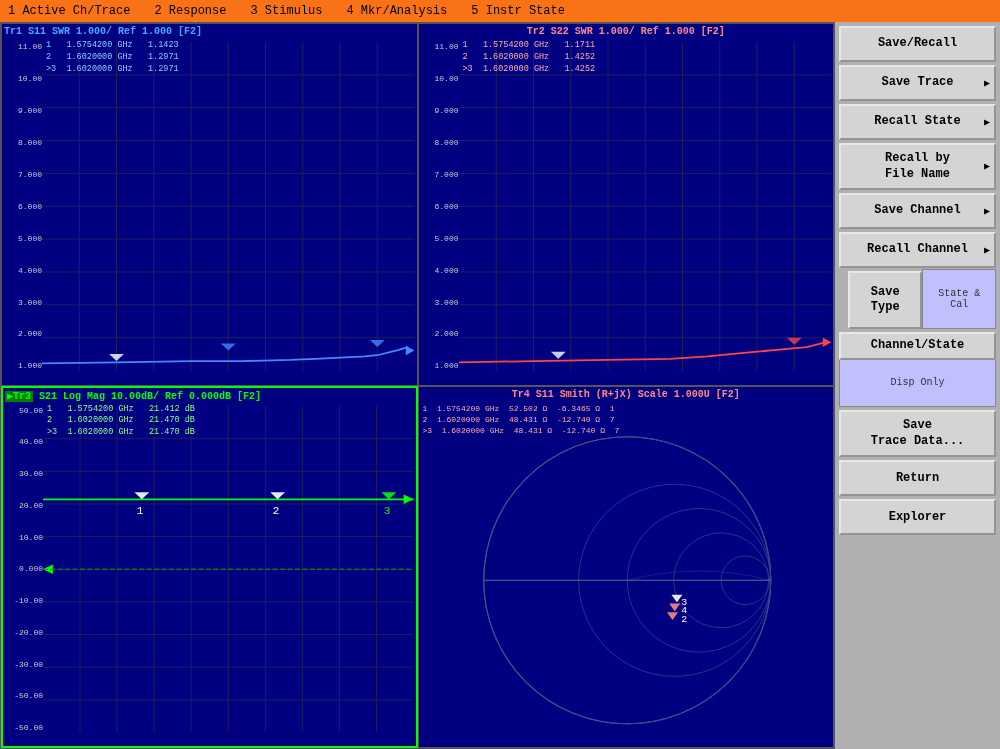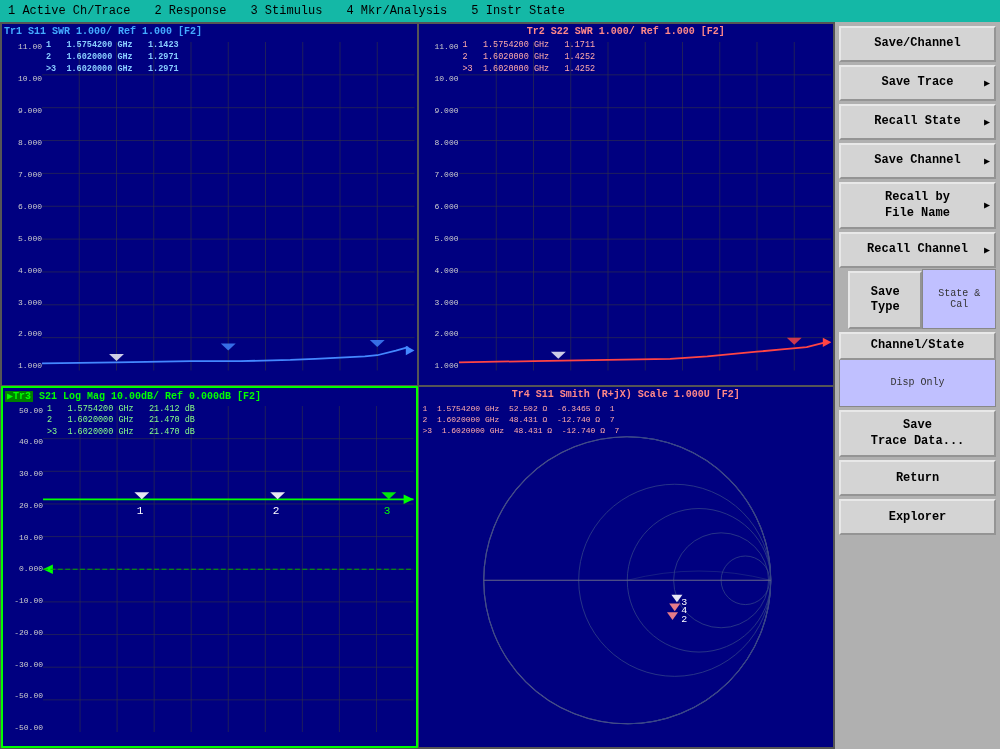--- a/index.html
+++ b/index.html
@@ -8,21 +8,21 @@
       font-family: 'Courier New', monospace;
       font-size: 11px;
       color: #fff;
       width: 1000px;
       height: 749px;
       overflow: hidden;
     }
 
     
     #menu-bar {
-      background: #14b8a6;
+      background: #f97316;
       color: #000;
       display: flex;
       align-items: center;
       height: 22px;
       padding: 0 4px;
       gap: 16px;
       font-size: 12px;
     }
     .menu-item {
       cursor: pointer;
@@ -226,21 +226,21 @@
           <polygon points="150,263 144,257 156,257" fill="#4488ff" opacity="0.8"></polygon>
 
           <polygon points="60,272 54,266 66,266" fill="white" opacity="0.8"></polygon>
 
           <polygon points="270,260 264,254 276,254" fill="#4488ff" opacity="0.8"></polygon>
 
           <polygon points="300,263 293,259 293,267" fill="#4488ff"></polygon>
         </svg>
       </div>
 
-      <div style="position:absolute;top:16px;left:44px;font-size:8.5px;color:#88ccff;line-height:1.4;font-weight:bold;">
+      <div style="position:absolute;top:16px;left:44px;font-size:8.5px;color:#88ccff;line-height:1.4;">
         <div>1 &nbsp; 1.5754200 GHz &nbsp; 1.1423</div>
         <div>2 &nbsp; 1.6020000 GHz &nbsp; 1.2971</div>
         <div>&gt;3 &nbsp;1.6020000 GHz &nbsp; 1.2971</div>
       </div>
     </div>
 
     <div class="plot">
       <div class="plot-title plot-title-red">Tr2 S22 SWR 1.000/ Ref 1.000 [F2]</div>
       <div class="y-labels">
         <span>11.00</span>
@@ -392,41 +392,41 @@
           <text x="234" y="188" fill="white" font-size="9">2</text>
         </svg>
       </div>
     </div>
 
   </div>
 
   <div id="right-panel">
 
     <div class="panel-btn">
-      <span>Save/Channel</span>
+      <span>Save/Recall</span>
     </div>
 
     <div class="panel-btn panel-btn-arrow">
       <span>Save Trace</span>
     </div>
 
     <div class="panel-btn panel-btn-arrow">
       <span>Recall State</span>
-    </div>
-
-    <div class="panel-btn panel-btn-arrow">
-      <span>Save Channel</span>
     </div>
 
     <div class="panel-btn panel-btn-arrow" style="flex-direction:column;text-align:center;">
       <span>Recall by</span>
       <span>File Name</span>
     </div>
 
     <div class="panel-btn panel-btn-arrow">
+      <span>Save Channel</span>
+    </div>
+
+    <div class="panel-btn panel-btn-arrow">
       <span>Recall Channel</span>
     </div>
 
     <div style="display:flex;flex-direction:row;gap:0;margin-left:9px;">
       <div class="panel-btn" style="min-height:28px;padding:4px;">
         <span>Save Type</span>
       </div>
       <div class="panel-btn-sub">State &amp; Cal</div>
     </div>
 

